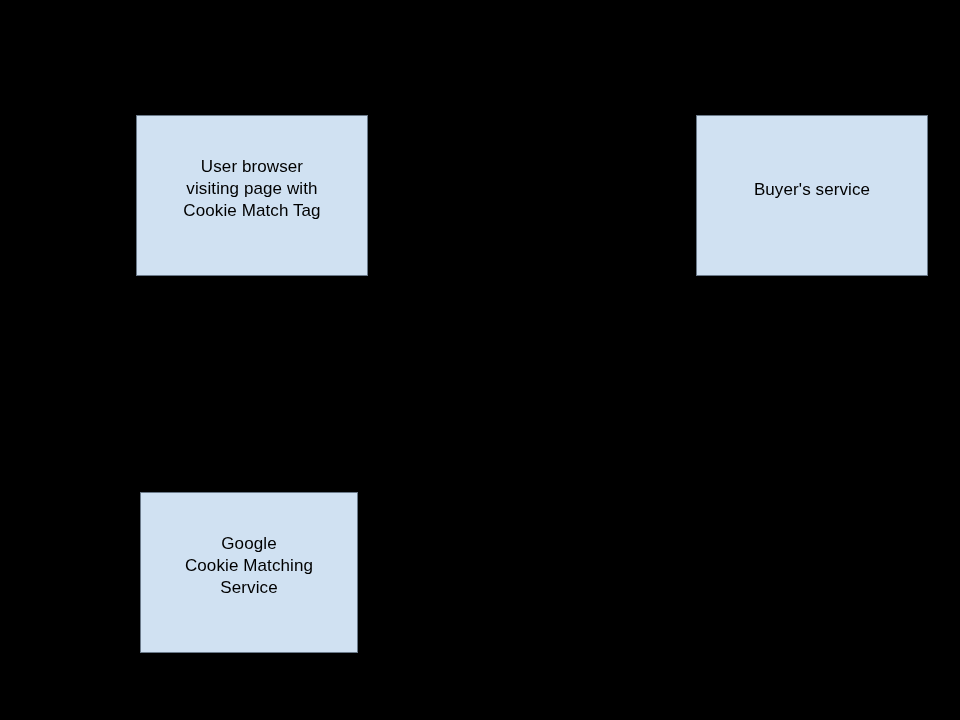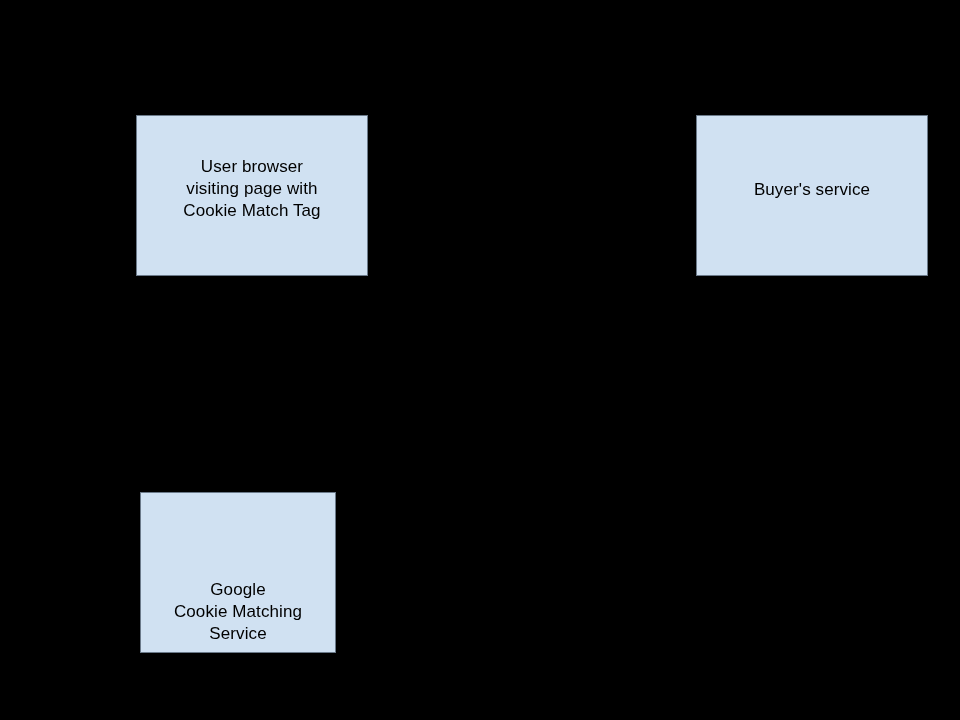--- a/index.html
+++ b/index.html
@@ -54,23 +54,22 @@
     width: 232px;
     height: 161px;
   }
   #node-buyers-service .node-label {
     transform: translateY(-6px);
   }
 
   #node-google-cookie-matching {
     left: 140px;
     top: 492px;
-    width: 196px;
+    width: 218px;
     height: 161px;
-    align-items: flex-end;
   }
 </style>
 </head>
 <body>
 
 <div id="canvas">
 
   <div class="node" id="node-buyers-service">
     <span class="node-label">Buyer's service</span>
   </div>

